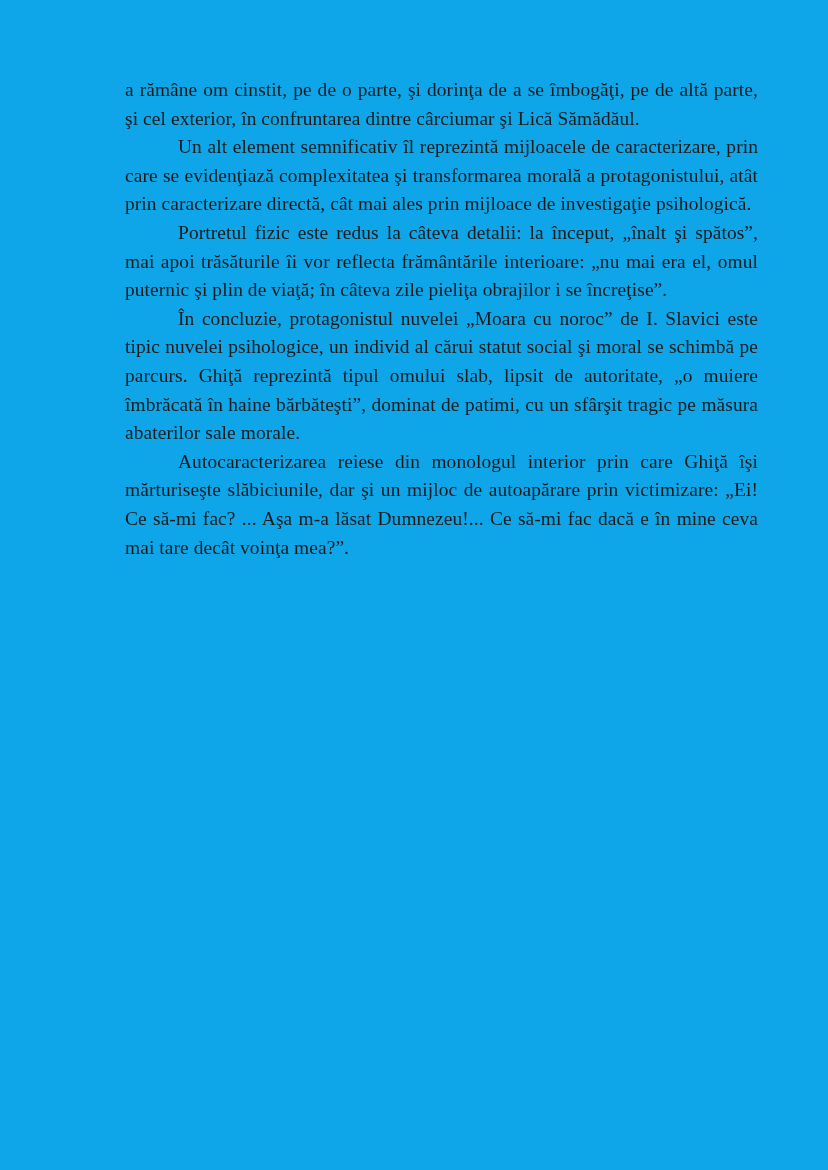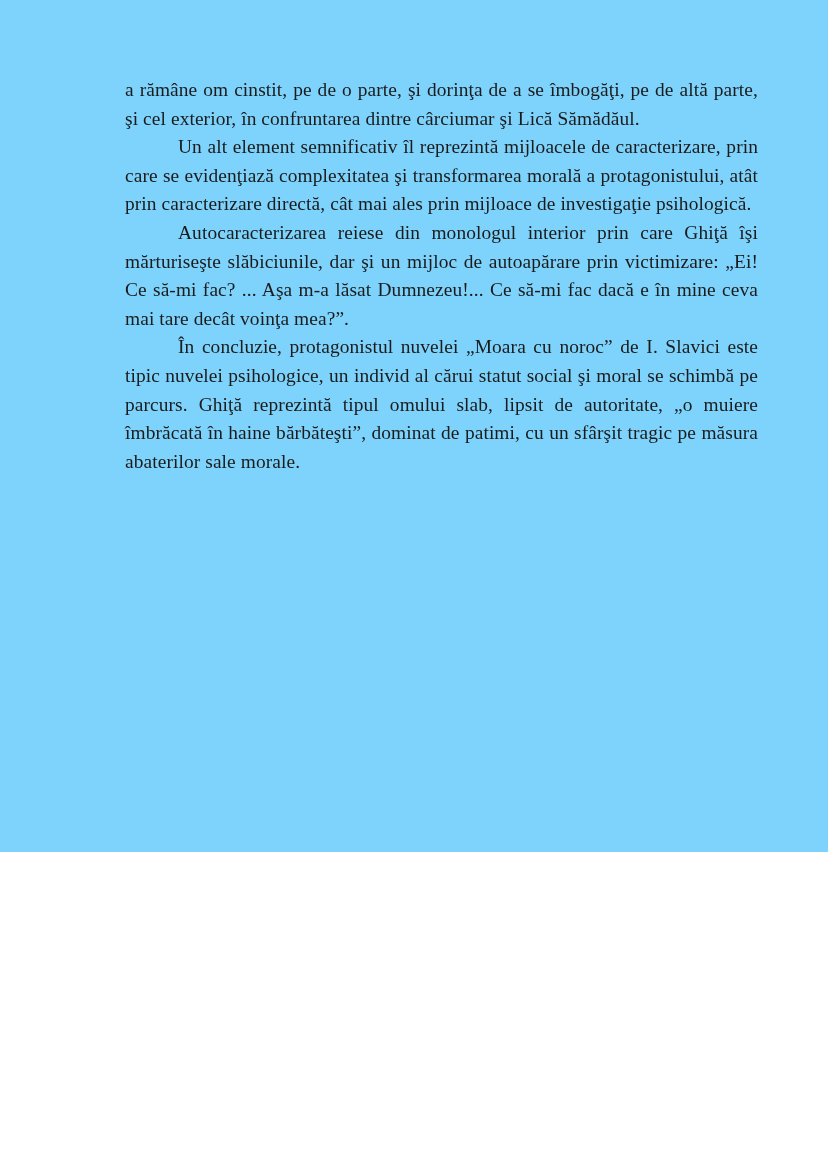--- a/index.html
+++ b/index.html
@@ -11,22 +11,22 @@
     height: 1170px;
     background: #ffffff;
     position: relative;
     font-family: "Liberation Serif", "DejaVu Serif", serif;
   }
   .page {
     position: absolute;
     left: 0;
     top: 0;
     width: 828px;
-    height: 852px;
-    background: #7dd3fc;
+    height: 1170px;
+    background: #0ea5e9;
     overflow: hidden;
   }
   .text-block {
     position: absolute;
     left: 125px;
     top: 76px;
     width: 633px;
   }
   .para {
     margin: 0;
@@ -41,16 +41,17 @@
     text-indent: 53px;
   }
 </style>
 </head>
 <body>
 
 <div class="page">
   <div class="text-block" id="text-block" style="color: rgb(27, 27, 27);">
       <p class="para">a rămâne om cinstit, pe de o parte, şi dorinţa de a se îmbogăţi, pe de altă parte, şi cel exterior, în confruntarea dintre cârciumar şi Lică Sămădăul.</p>
       <p class="para indent">Un alt element semnificativ îl reprezintă mijloacele de caracterizare, prin care se evidenţiază complexitatea şi transformarea morală a protagonistului, atât prin caracterizare directă, cât mai ales prin mijloace de investigaţie psihologică.</p>
+      <p class="para indent">Portretul fizic este redus la câteva detalii: la început, „înalt şi spătos”, mai apoi trăsăturile îi vor reflecta frământările interioare: „nu mai era el, omul puternic şi plin de viaţă; în câteva zile pieliţa obrajilor  i se încreţise”.</p>
+      <p class="para indent">În concluzie, protagonistul nuvelei „Moara cu noroc” de I. Slavici este tipic nuvelei psihologice, un individ al cărui statut social şi moral se schimbă pe parcurs. Ghiţă reprezintă tipul omului slab, lipsit de autoritate, „o muiere îmbrăcată în haine bărbăteşti”, dominat de patimi, cu un sfârşit tragic pe măsura abaterilor sale morale.</p>
       <p class="para indent">Autocaracterizarea reiese din monologul interior prin care Ghiţă îşi mărturiseşte slăbiciunile, dar şi un mijloc de autoapărare prin victimizare: „Ei! Ce să-mi fac? ... Aşa m-a lăsat Dumnezeu!... Ce să-mi fac dacă e în mine ceva mai tare decât voinţa mea?”.</p>
-      <p class="para indent">În concluzie, protagonistul nuvelei „Moara cu noroc” de I. Slavici este tipic nuvelei psihologice, un individ al cărui statut social şi moral se schimbă pe parcurs. Ghiţă reprezintă tipul omului slab, lipsit de autoritate, „o muiere îmbrăcată în haine bărbăteşti”, dominat de patimi, cu un sfârşit tragic pe măsura abaterilor sale morale.</p>
     </div>
 </div>
 
 </body></html>

